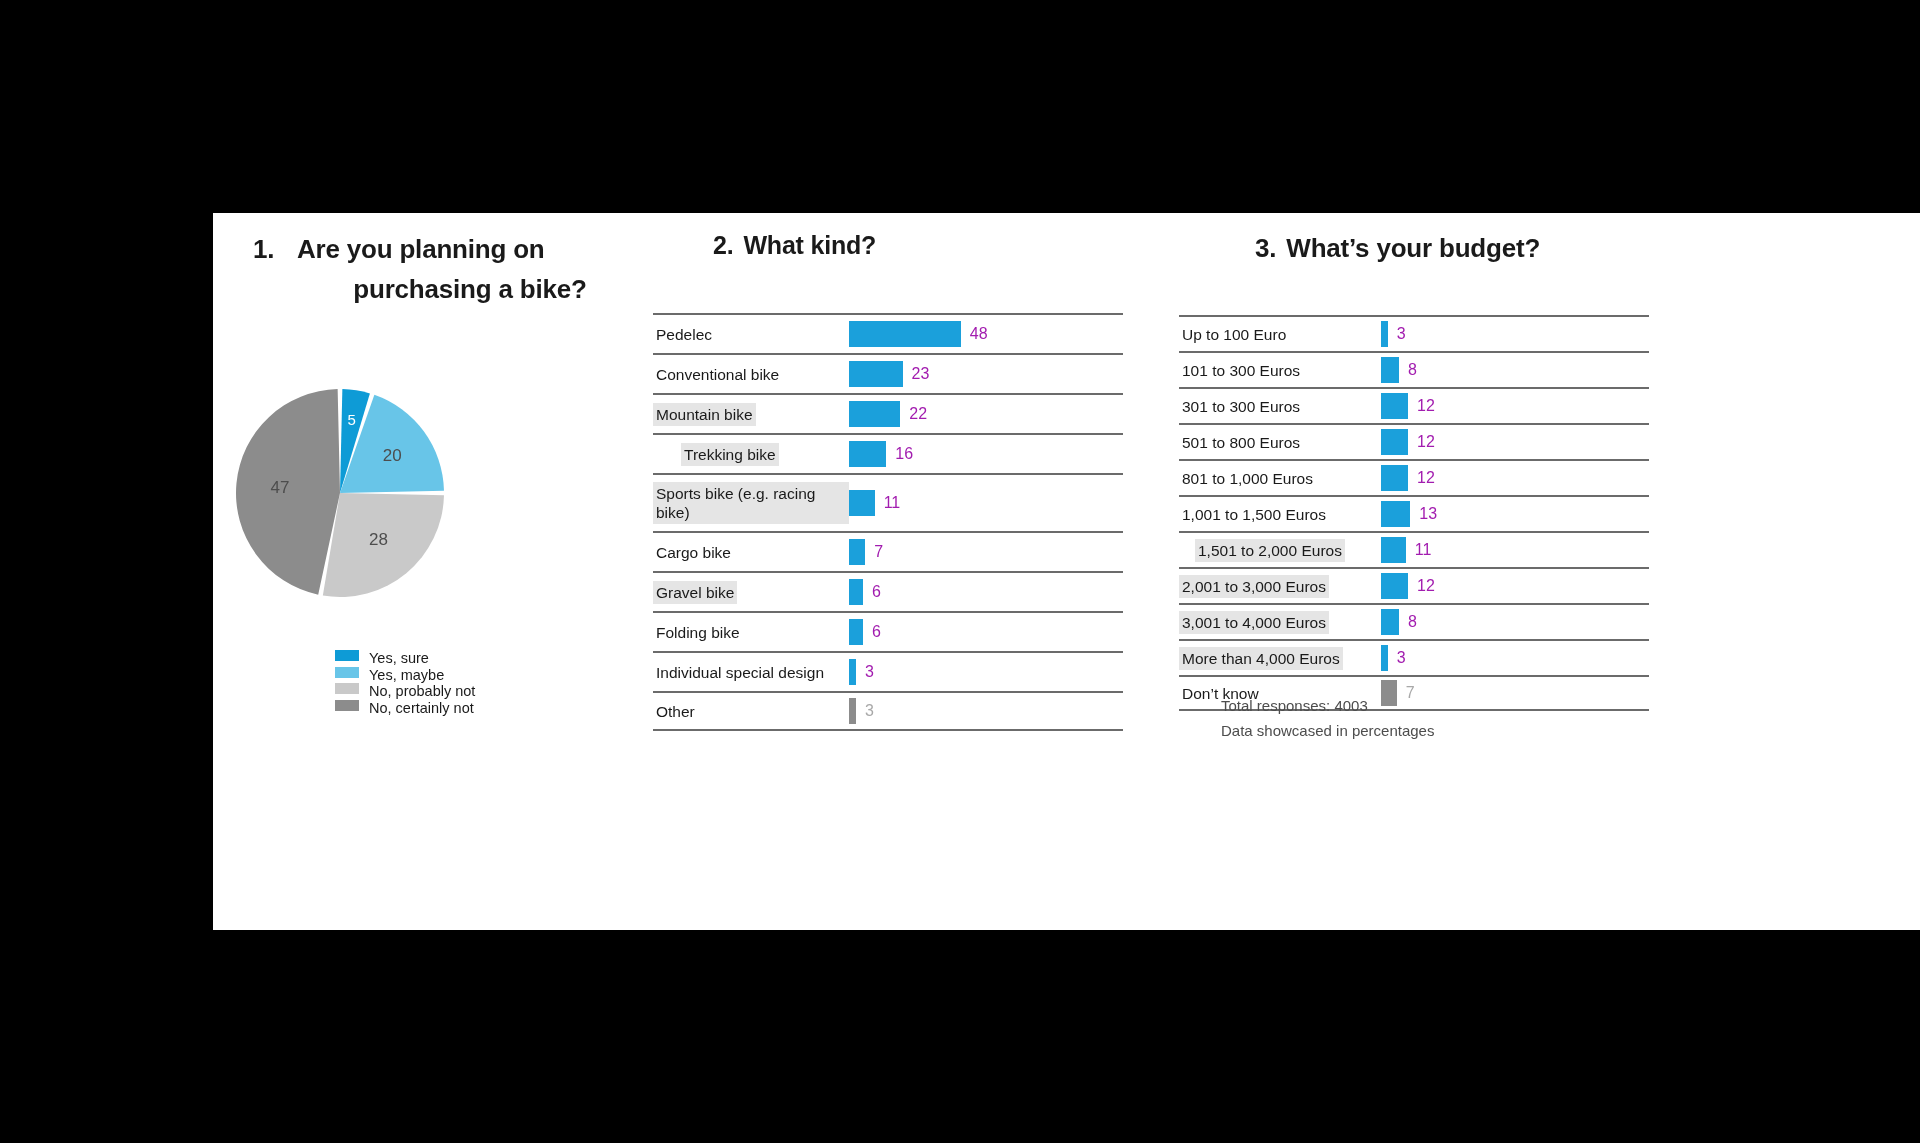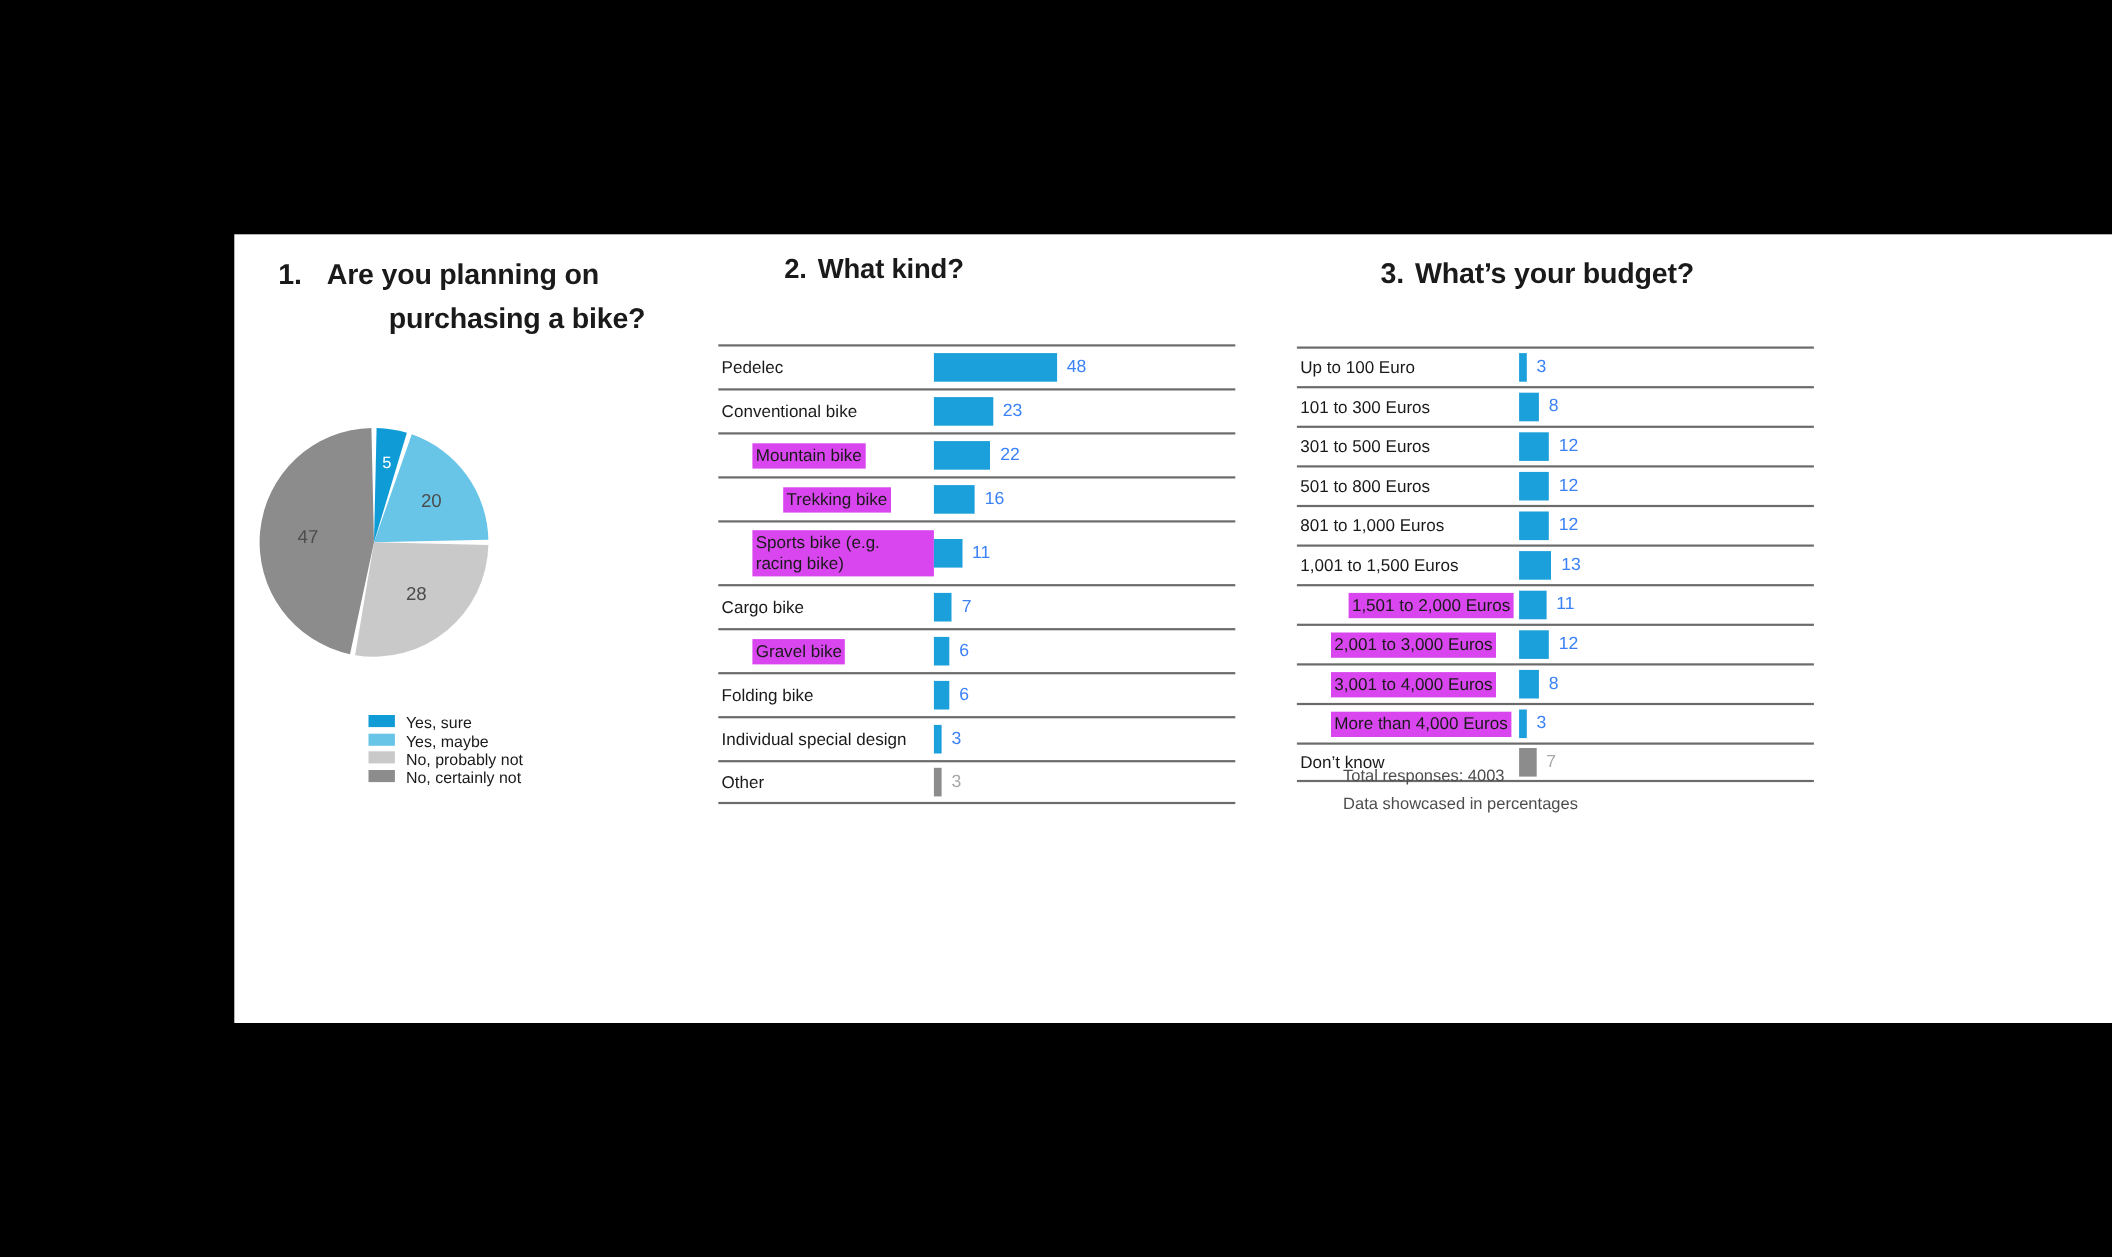--- a/index.html
+++ b/index.html
@@ -67,32 +67,32 @@
     box-sizing:border-box;
   }
   .brow.last{border-bottom:2px solid #6b6b6b;}
   .brow .lbl{
     font-size:15.5px;color:#1a1a1a;
     font-family:"Liberation Sans", sans-serif;
     line-height:19px;
     padding:2px 3px;
     box-sizing:border-box;
   }
-  .brow .lbl.hl{background:#d946ef;margin-left:31px;}
+  .brow .lbl.hl{background:#e5e5e5;}
   .bar-area{
     position:absolute;left:196px;top:0;right:0;height:100%;
     display:flex;align-items:center;
   }
   .col3 .bar-area{left:202px;}
   .bar{
     height:26px;background:#1ba0db;flex:0 0 auto;
   }
   .bar.grey{background:#8c8c8c;}
   .bval{
-    margin-left:9px;font-size:16px;color:#3b82f6;
+    margin-left:9px;font-size:16px;color:#a21caf;
     font-family:"Liberation Sans", sans-serif;
   }
   .bval.grey{color:#a8a8a8;}
 
   
   .col2 .lblwrap{width:196px;flex:0 0 auto;}
   .col3 .lblwrap{width:202px;flex:0 0 auto;}
   .lblwrap .lbl{display:inline-block;}
 
   .footnote{
@@ -236,21 +236,21 @@
           </div>
         </div>
         <div class="brow" style="height: 36px;">
           <div class="lblwrap"><span class="lbl">101 to 300 Euros</span></div>
           <div class="bar-area">
             <div class="bar" style="width: 18px;"></div>
             <span class="bval">8</span>
           </div>
         </div>
         <div class="brow" style="height: 36px;">
-          <div class="lblwrap"><span class="lbl">301 to 500 Euros</span></div>
+          <div class="lblwrap"><span class="lbl">301 to 300 Euros</span></div>
           <div class="bar-area">
             <div class="bar" style="width: 27px;"></div>
             <span class="bval">12</span>
           </div>
         </div>
         <div class="brow" style="height: 36px;">
           <div class="lblwrap"><span class="lbl">501 to 800 Euros</span></div>
           <div class="bar-area">
             <div class="bar" style="width: 27px;"></div>
             <span class="bval">12</span>

